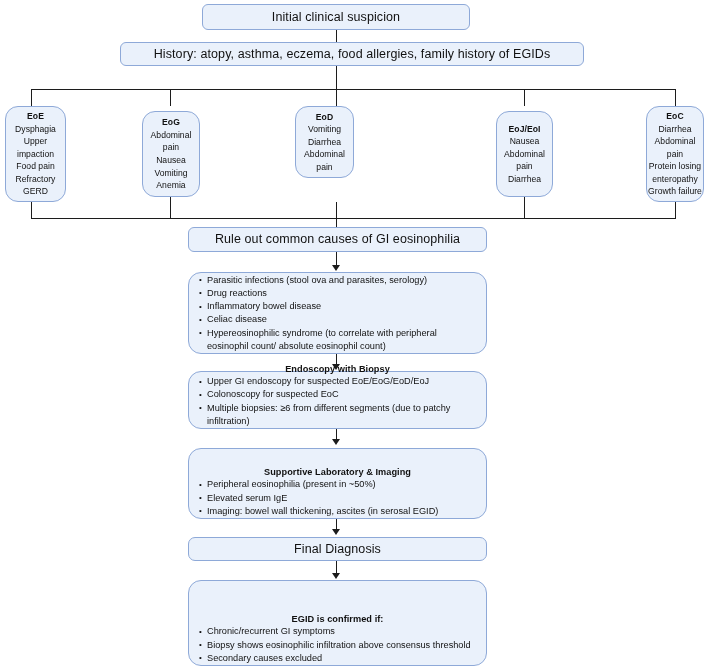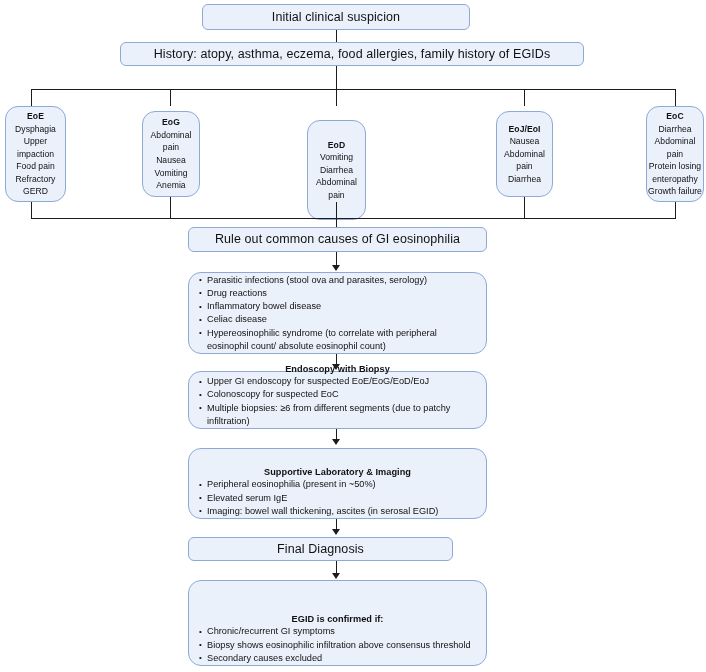--- a/index.html
+++ b/index.html
@@ -154,21 +154,21 @@
 
   <div class="node subtype" style="left:142px; top:111px; width:58px; height:86px;">
     <div class="subtype-code">EoG</div>
     <div class="subtype-sym">Abdominal</div>
     <div class="subtype-sym">pain</div>
     <div class="subtype-sym">Nausea</div>
     <div class="subtype-sym">Vomiting</div>
     <div class="subtype-sym">Anemia</div>
   </div>
 
-  <div class="node subtype" style="left:307px; top:106px; width:59px; height:100px;margin-top:14px;">
+  <div class="node subtype" style="left:295px; top:106px; width:59px; height:72px;">
     <div class="subtype-code">EoD</div>
     <div class="subtype-sym">Vomiting</div>
     <div class="subtype-sym">Diarrhea</div>
     <div class="subtype-sym">Abdominal</div>
     <div class="subtype-sym">pain</div>
   </div>
 
   <div class="node subtype" style="left:496px; top:111px; width:57px; height:86px;">
     <div class="subtype-code">EoJ/EoI</div>
     <div class="subtype-sym">Nausea</div>
@@ -234,21 +234,21 @@
     <ul class="bullets">
       <li>Peripheral eosinophilia (present in ~50%)</li>
       <li>Elevated serum IgE</li>
       <li>Imaging: bowel wall thickening, ascites (in serosal EGID)</li>
     </ul>
   </div>
 
   <div class="vline" style="left:336px; top:519px; height:13px;"></div>
   <div class="arrow" style="left:332px; top:529px;"></div>
 
-  <div class="node pill" style="left:188px; top:537px; width:265px; height:24px;">
+  <div class="node pill" style="left:188px; top:537px; width:299px; height:24px;border-radius:7px;">
     <div class="node-title">Final Diagnosis</div>
   </div>
 
   <div class="vline" style="left:336px; top:561px; height:15px;"></div>
   <div class="arrow" style="left:332px; top:573px;"></div>
 
   <div class="node rounded" style="left:188px; top:580px; width:299px; height:86px;">
     <div class="block-head">EGID is confirmed if:</div>
     <ul class="bullets">
       <li>Chronic/recurrent GI symptoms</li>

